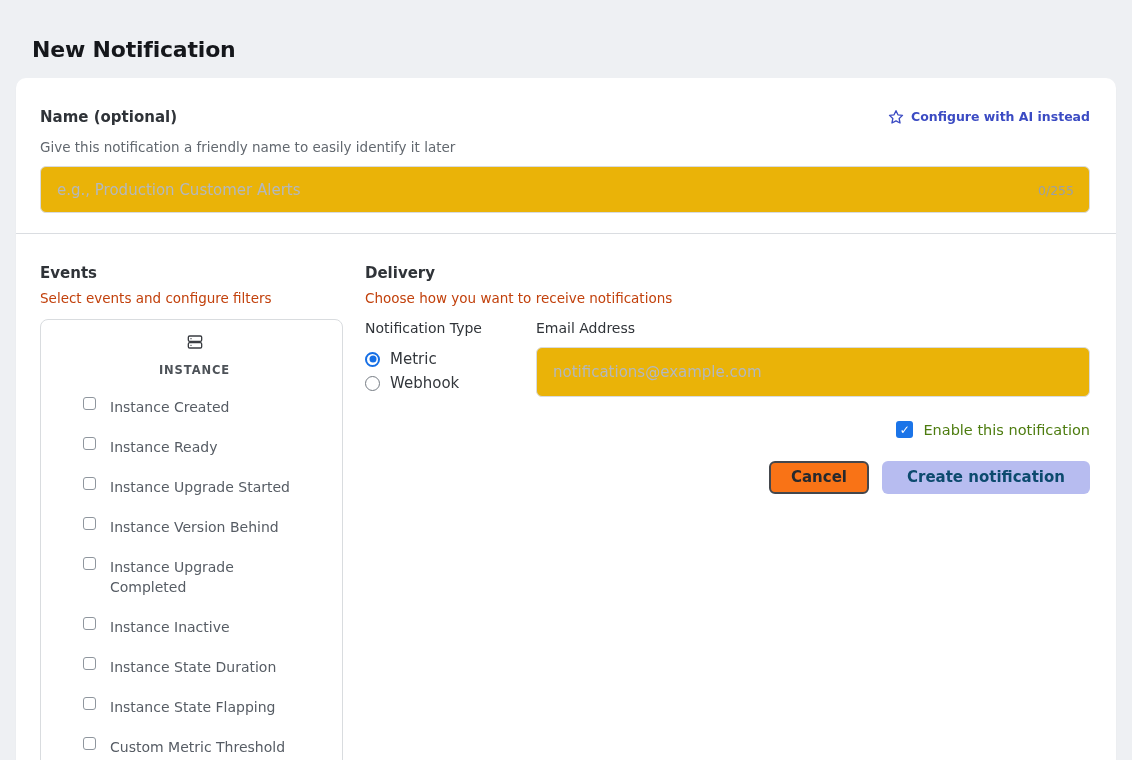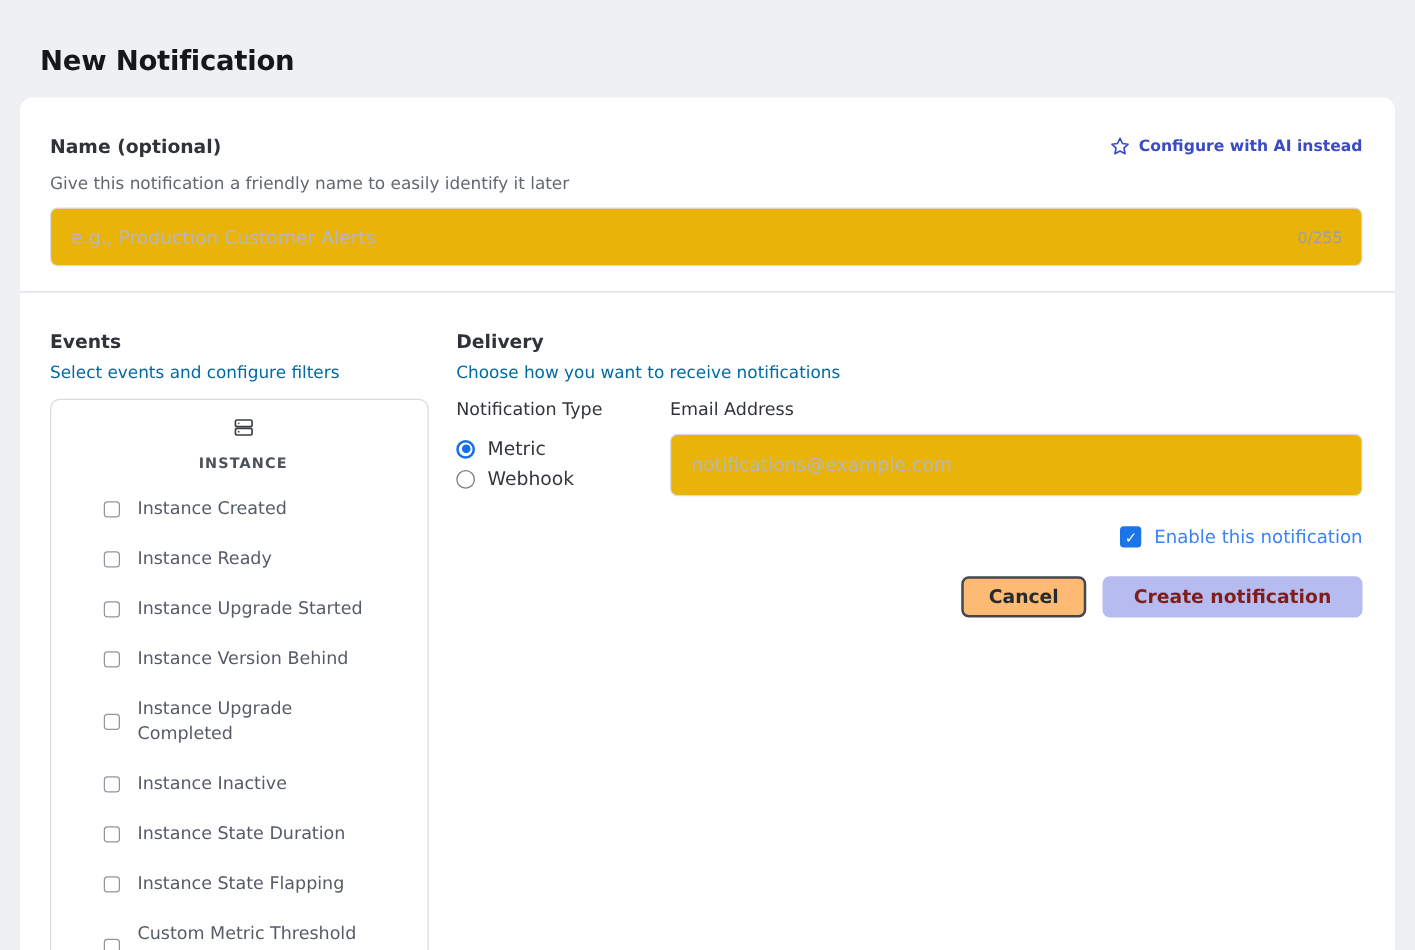--- a/index.html
+++ b/index.html
@@ -92,21 +92,21 @@
   .columns {
     display: flex;
     gap: 22px;
     padding: 22px 26px 0 24px;
   }
   .events-col { width: 303px; flex-shrink: 0; }
   .delivery-col { flex: 1; min-width: 0; }
   .col-desc {
     margin-top: 7px;
     font-size: 13.5px;
-    color: #0369a1;
+    color: #c2410c;
     line-height: 18px;
   }
 
   
   .events-box {
     margin-top: 12px;
     border: 1px solid #d9dcdf;
     border-radius: 8px;
     background: #fff;
     padding: 12px 14px 16px 20px;
@@ -122,21 +122,20 @@
     font-size: 11.5px;
     font-weight: 700;
     letter-spacing: 0.9px;
     text-transform: uppercase;
     flex-direction: column;
   }
   .group-header:first-child { margin-top: 2px; }
   .group-header svg { flex-shrink: 0; }
   .event-item {
     display: flex;
-    align-items: center;
     gap: 14px;
     margin: 20px 0 0 22px;
     cursor: pointer;
   }
   .cb {
     width: 13px;
     height: 13px;
     border: 1px solid #8f969e;
     border-radius: 3px;
     background: #fff;
@@ -209,48 +208,48 @@
     color: #fff;
     display: flex;
     align-items: center;
     justify-content: center;
     font-size: 12px;
     font-weight: 700;
     line-height: 1;
     cursor: pointer;
     flex-shrink: 0;
   }
-  .enable-label { font-size: 14.5px; color: #3b82f6; }
+  .enable-label { font-size: 14.5px; color: #4d7c0f; }
 
   .actions-row {
     margin-top: 23px;
     display: flex;
     justify-content: flex-end;
     gap: 13px;
   }
   .btn {
     height: 33px;
     border-radius: 6px;
     font-size: 15px;
     font-weight: 700;
     font-family: inherit;
     cursor: pointer;
     line-height: 1;
   }
   .btn-cancel {
     padding: 0 20px;
-    background: #fdba74;
+    background: #f97316;
     border: 2px solid #44474d;
     color: #26292e;
   }
   .btn-create {
     padding: 0 25px;
     background: #b7bcf0;
     border: none;
-    color: #7f1d1d;
+    color: #0c4a6e;
     cursor: default;
   }
 </style>
 </head>
 <body>
 
 <header class="page-header">
   <h1 class="page-title">New Notification</h1>
 </header>
 

